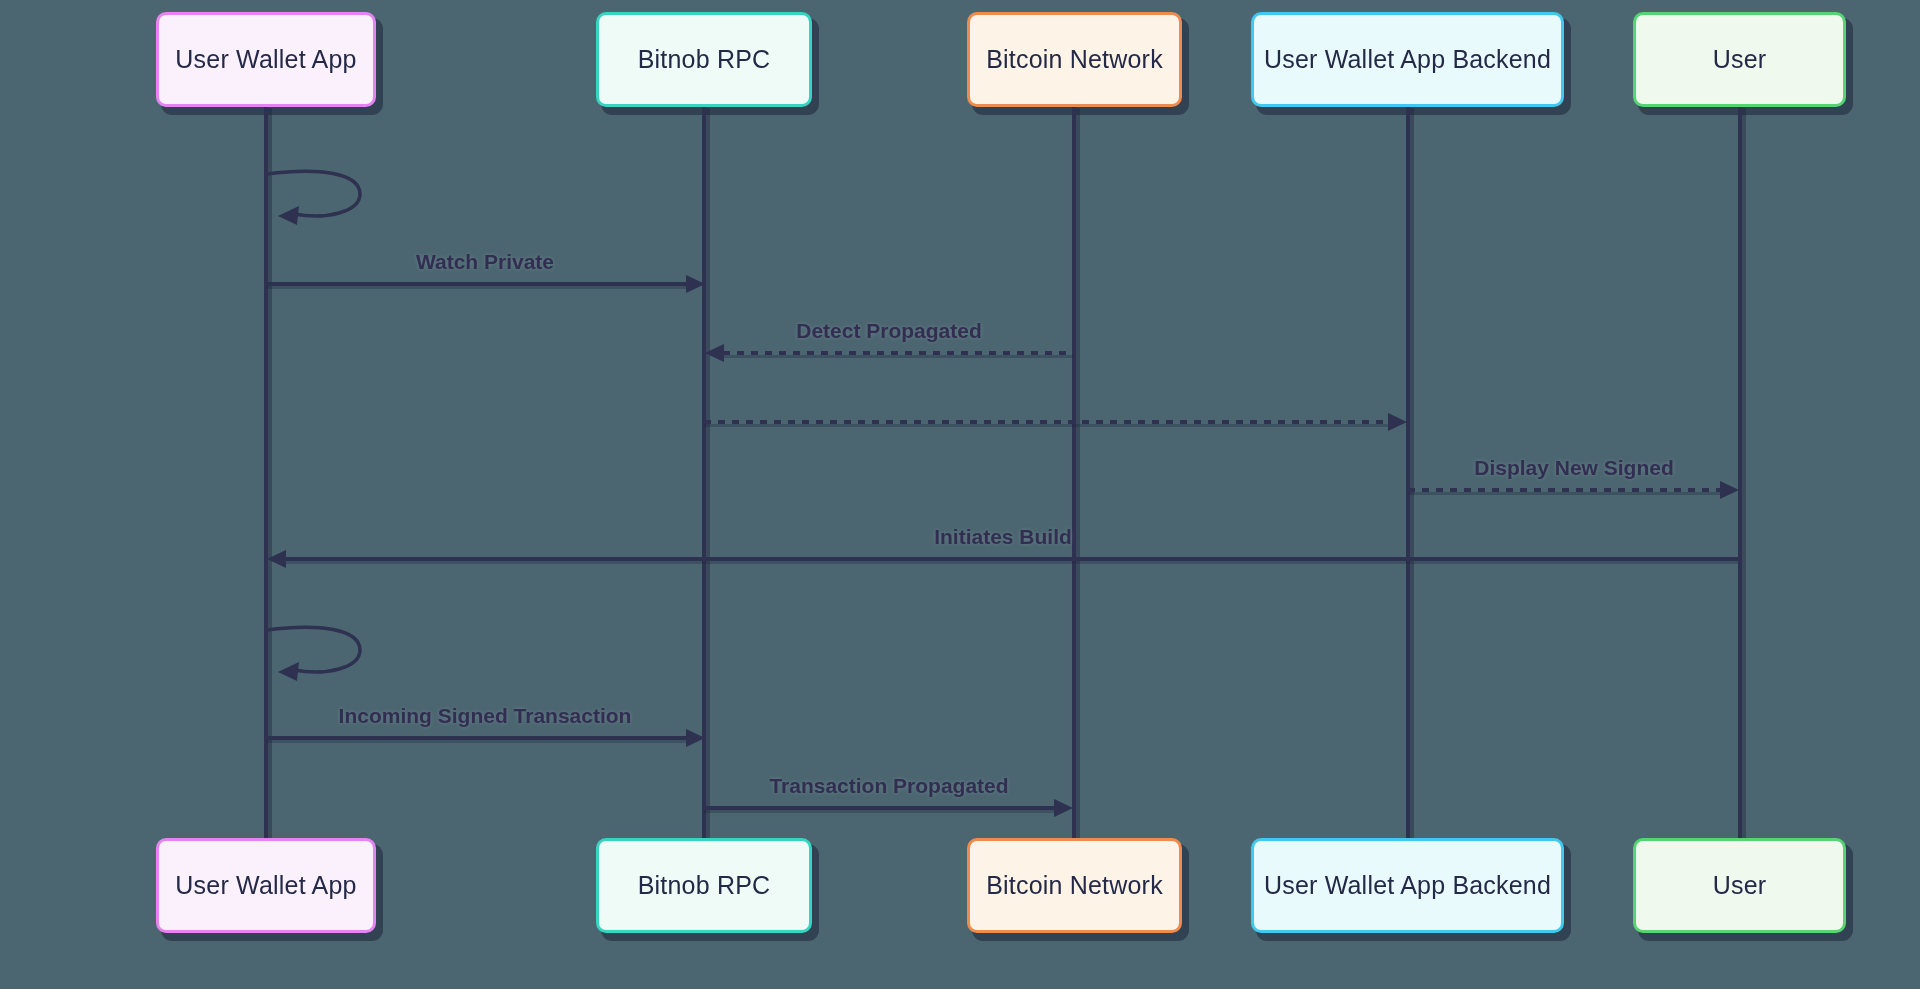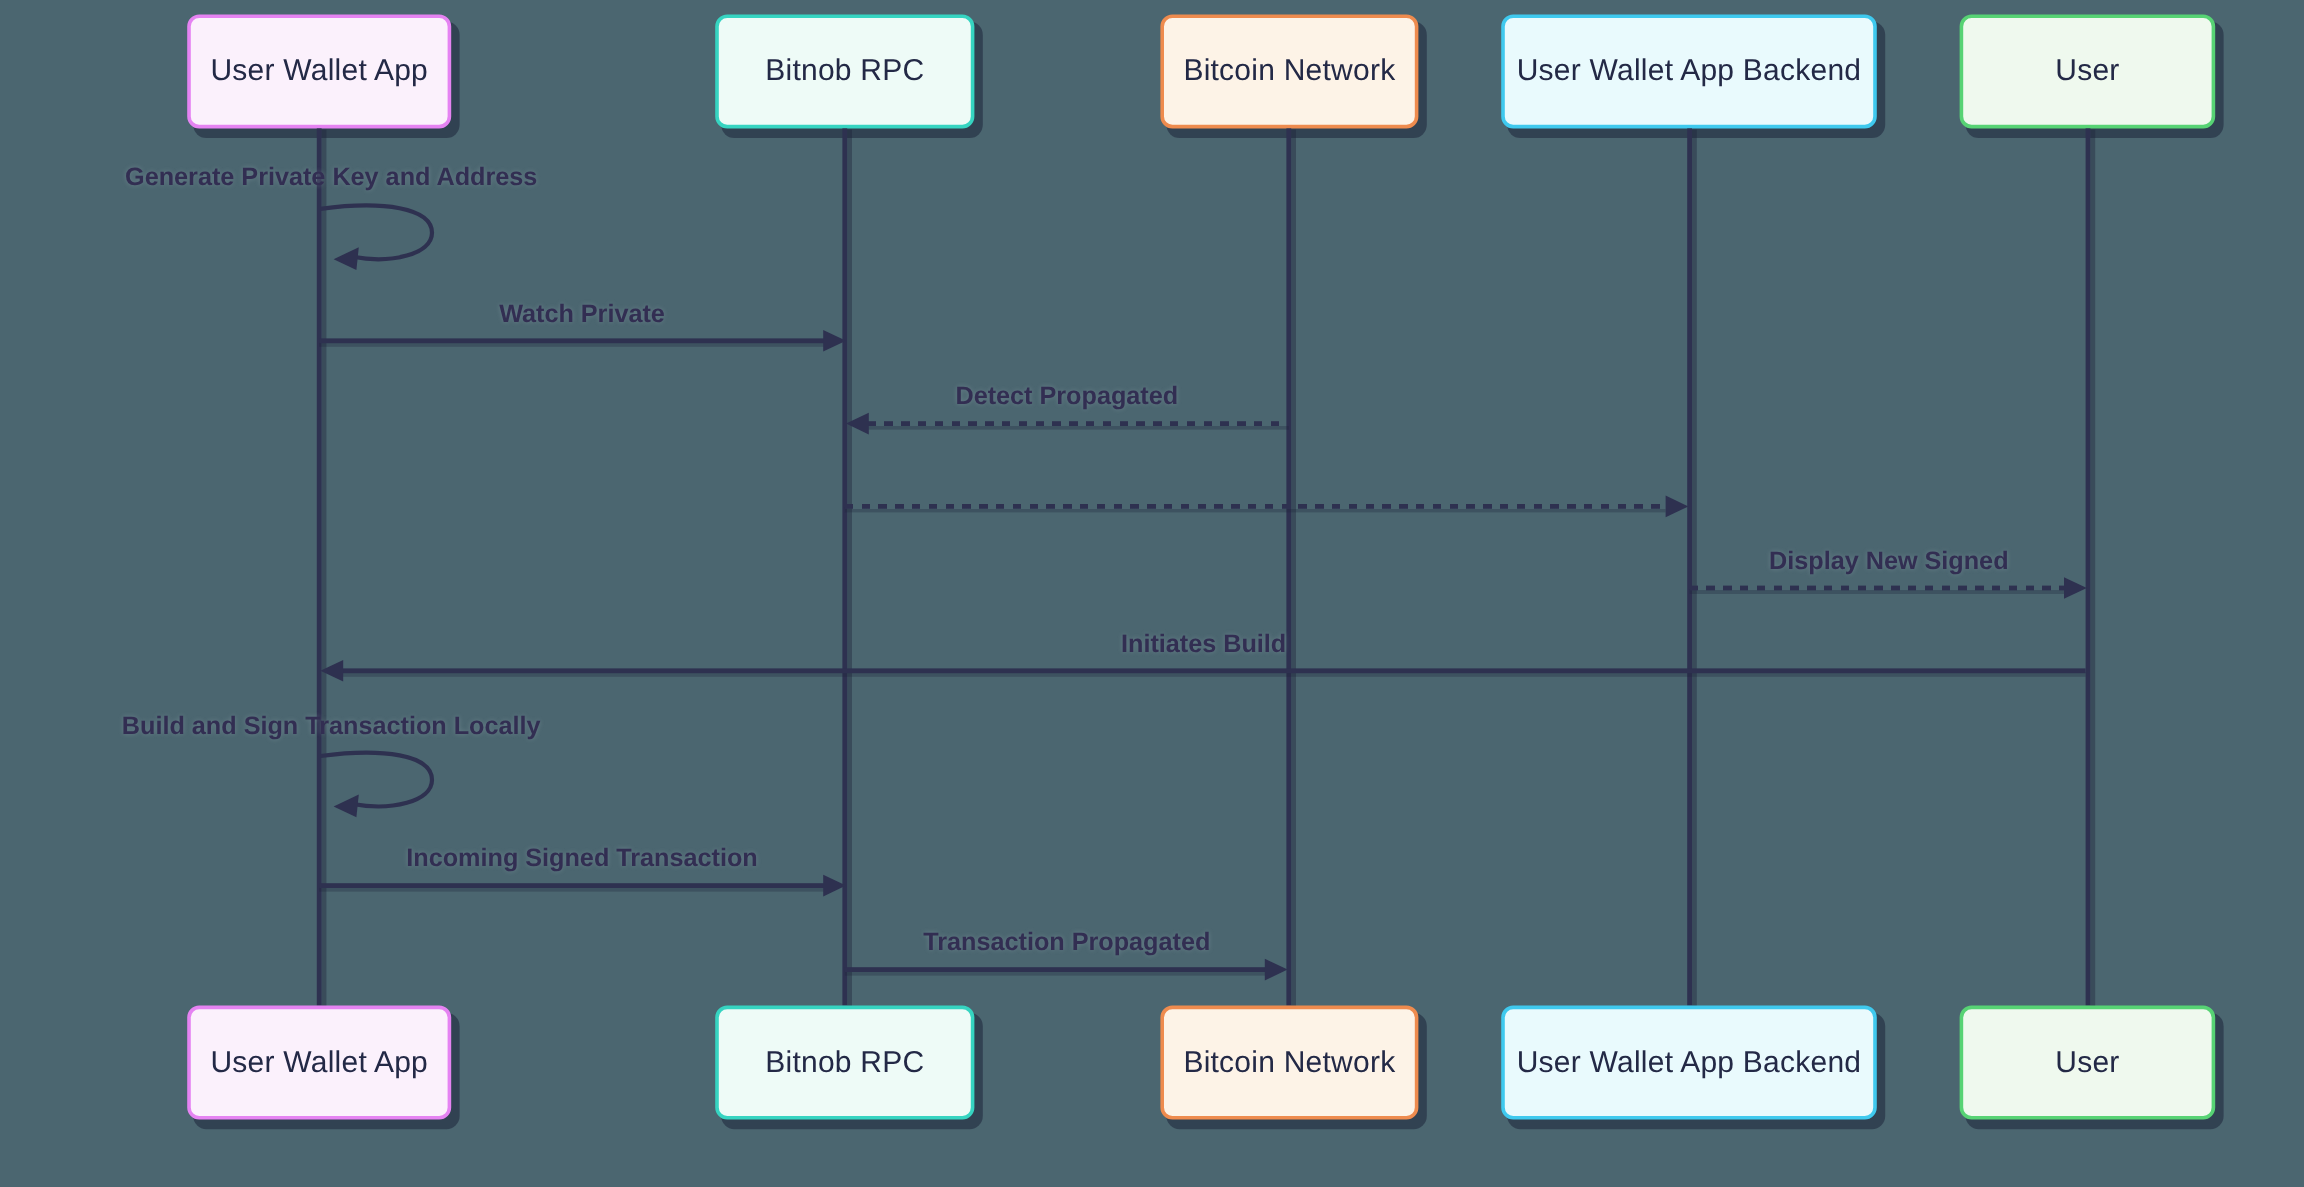--- a/index.html
+++ b/index.html
@@ -65,21 +65,20 @@
   <div class="actor-box" style="left: 1633px; top: 12px; width: 213px; border-color: rgb(87, 211, 116); background: rgb(239, 249, 238);">
       <span>User</span>
     </div>
 
   <div class="lifeline" style="left:264px"></div>
   <div class="lifeline" style="left:702px"></div>
   <div class="lifeline" style="left:1072px"></div>
   <div class="lifeline" style="left:1406px"></div>
   <div class="lifeline" style="left:1738px"></div>
 
-  <div class="msg-label" style="left:276px;top:136px">Generate Private Key and Address</div>
   <svg class="self-loop" style="left:264px;top:170px" width="110" height="58" viewBox="0 0 110 58">
     <path d="M 3 4 C 55 -3 96 3 96 24 C 96 42 62 50 30 44"></path>
     <polygon points="14,46 35,36 33,55"></polygon>
   </svg>
 
   <div class="msg-label" style="left:485px;top:250px">Watch Private</div>
   <div class="msg-line" style="left:266px;top:282px;width:424px"></div>
   <div class="arrow-head right" style="left:686px;top:275px"></div>
 
   <div class="msg-label" style="left:889px;top:319px">Detect Propagated</div>
@@ -90,21 +89,20 @@
   <div class="arrow-head right" style="left:1388px;top:413px"></div>
 
   <div class="msg-label" style="left:1574px;top:456px">Display New Signed</div>
   <div class="msg-line dashed" style="left:1408px;top:488px;width:312px"></div>
   <div class="arrow-head right" style="left:1720px;top:481px"></div>
 
   <div class="msg-label" style="left:1003px;top:525px">Initiates Build</div>
   <div class="msg-line" style="left:285px;top:557px;width:1453px"></div>
   <div class="arrow-head left" style="left:267px;top:550px"></div>
 
-  <div class="msg-label" style="left:276px;top:594px">Build and Sign Transaction Locally</div>
   <svg class="self-loop" style="left:264px;top:626px" width="110" height="58" viewBox="0 0 110 58">
     <path d="M 3 4 C 55 -3 96 3 96 24 C 96 42 62 50 30 44"></path>
     <polygon points="14,46 35,36 33,55"></polygon>
   </svg>
 
   <div class="msg-label" style="left:485px;top:704px">Incoming Signed Transaction</div>
   <div class="msg-line" style="left:266px;top:736px;width:424px"></div>
   <div class="arrow-head right" style="left:686px;top:729px"></div>
 
   <div class="msg-label" style="left:889px;top:774px">Transaction Propagated</div>

